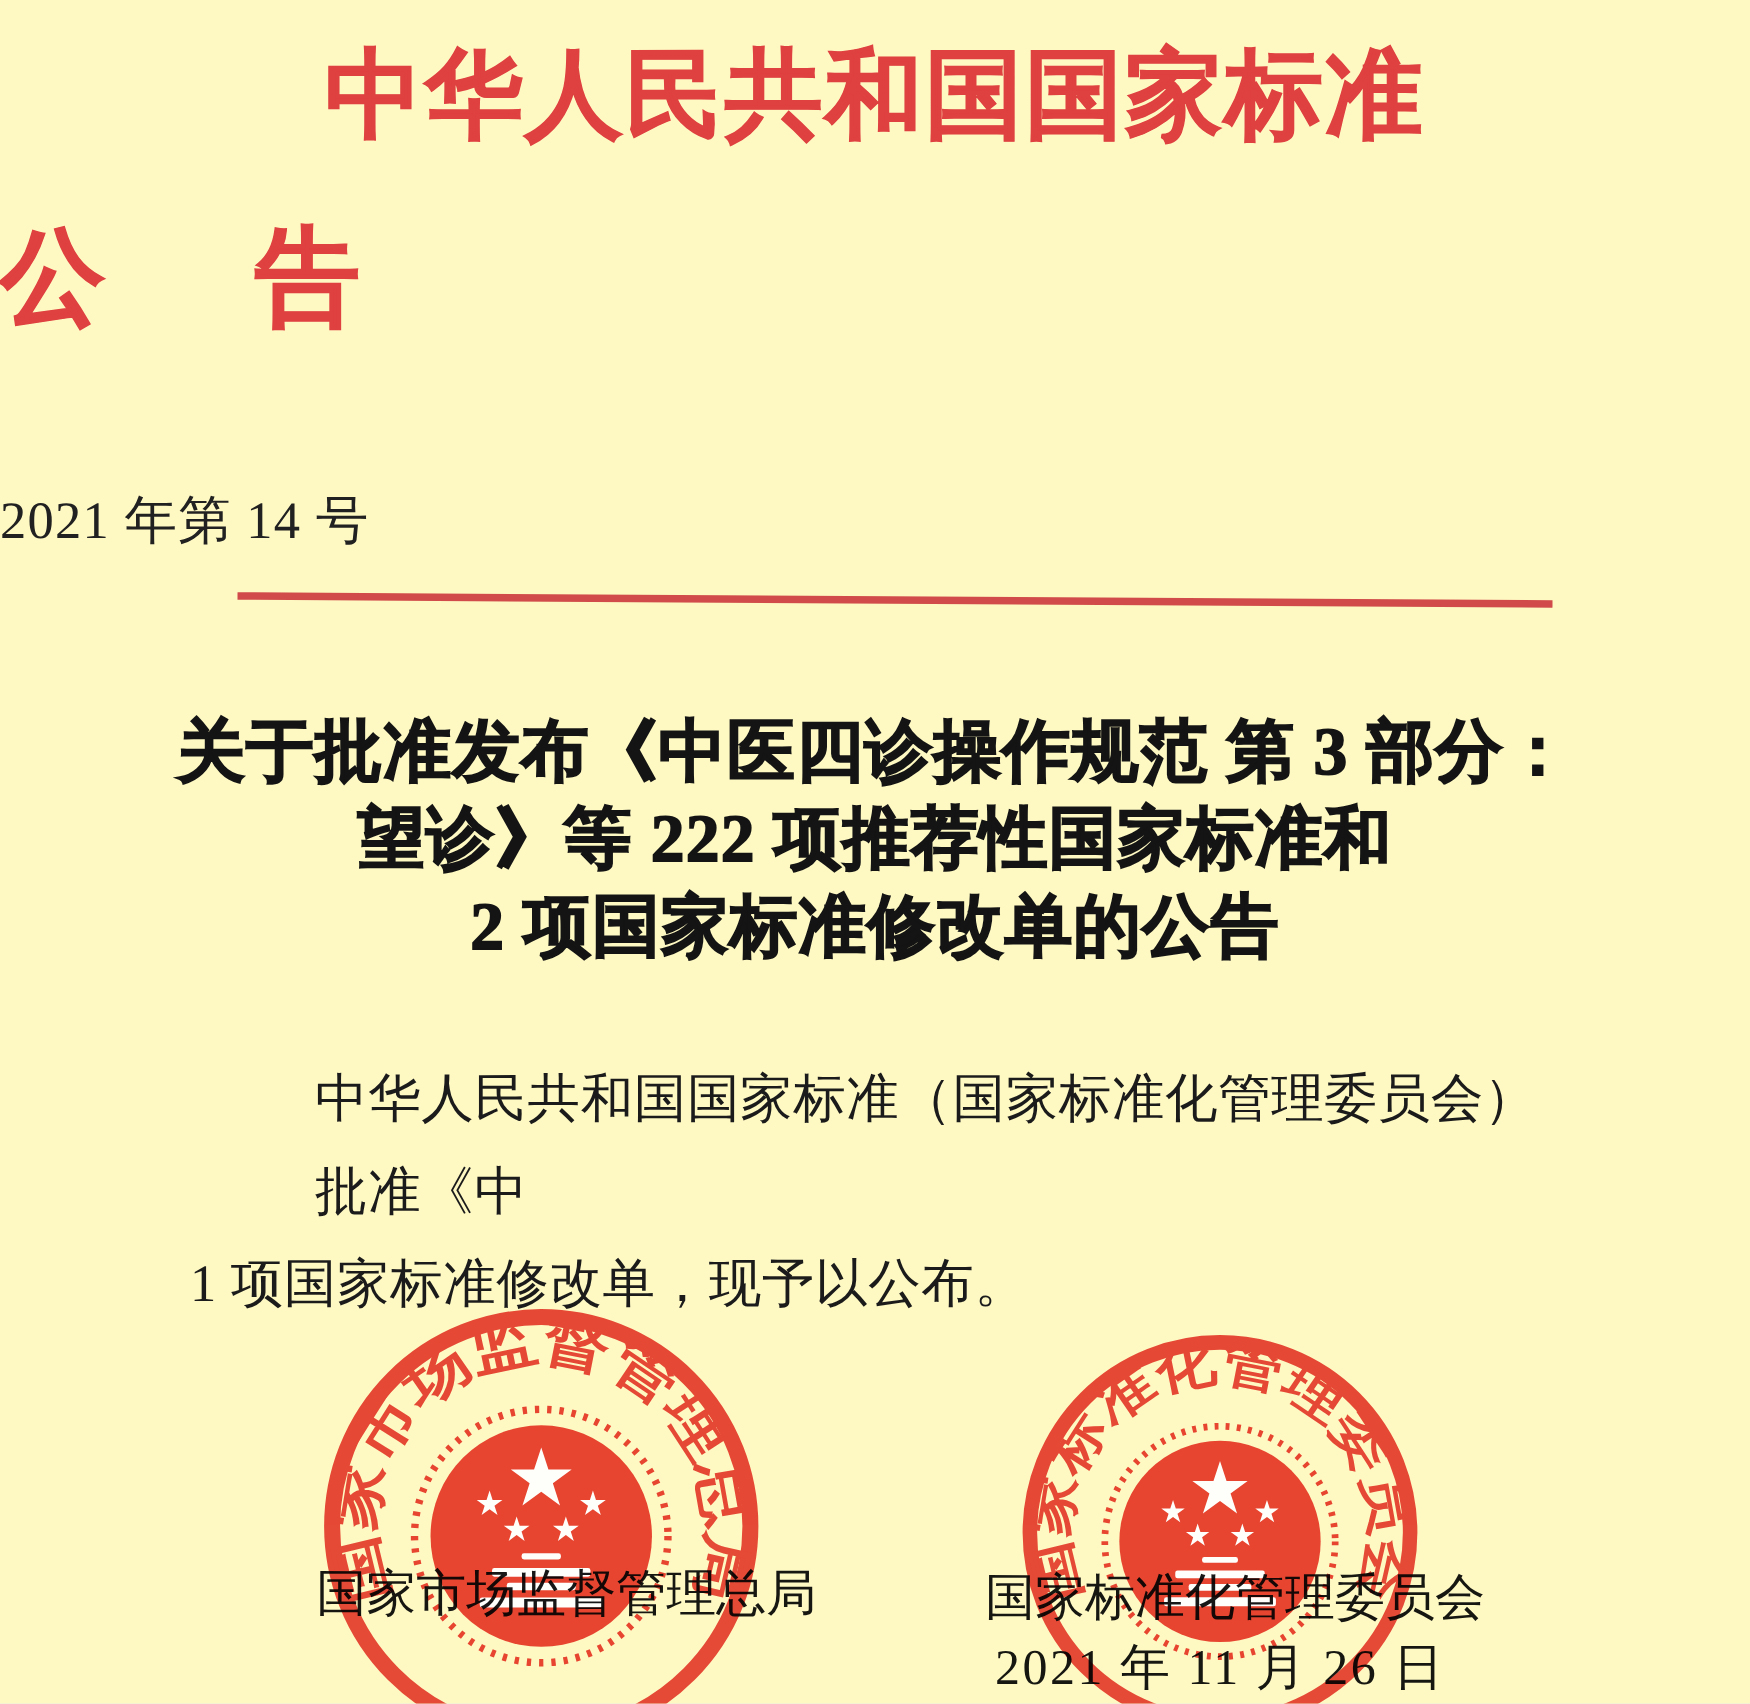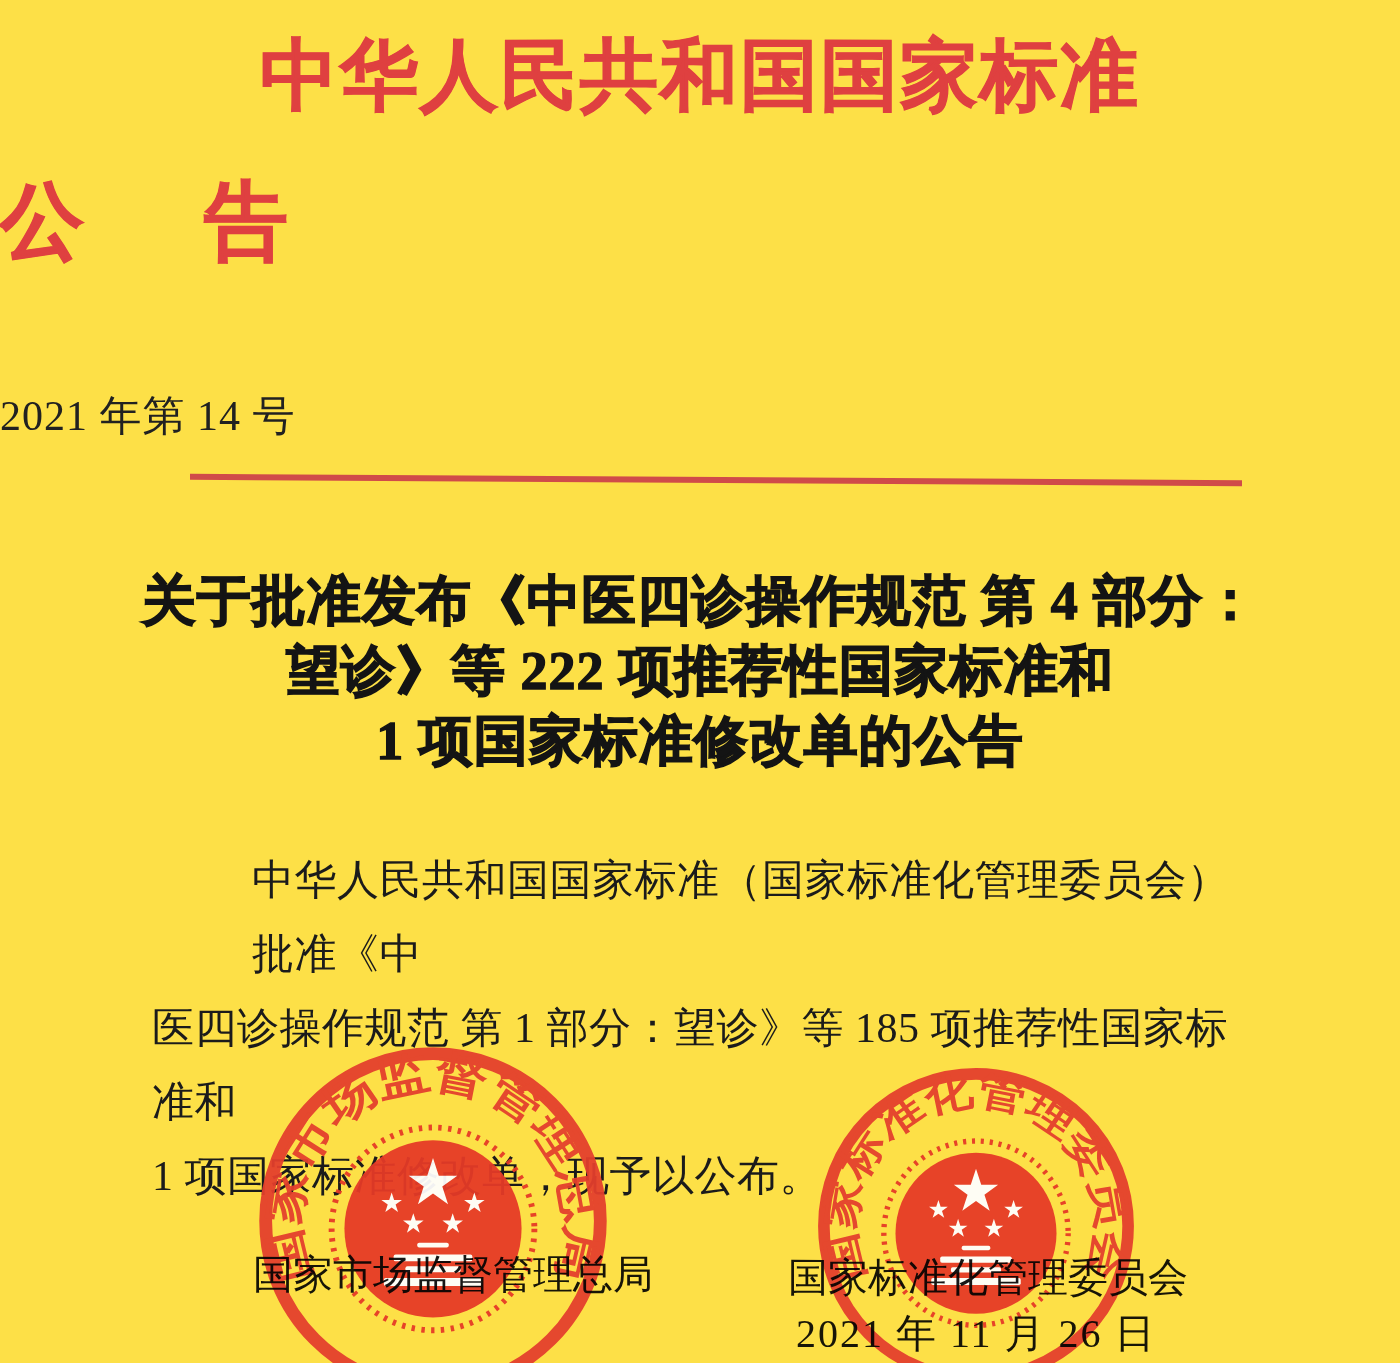--- a/index.html
+++ b/index.html
@@ -1,20 +1,20 @@
 <!DOCTYPE html>
 <html><head>
 <meta charset="utf-8">
 <style>
   html,body{margin:0;padding:0;background:#e9e9e7;}
   .page{
     position:relative;
     width:1400px;height:1363px;
     margin:0 auto;
-    background:#fde047;
+    background:#fef9c3;
     overflow:hidden;
     font-family:"Liberation Serif","DejaVu Serif",serif;
     color:#1e1e1e;
   }
   
   .main-title{
     position:absolute;top:24px;left:0;width:100%;
     text-align:center;
     font-size:78px;font-weight:bold;
     letter-spacing:2px;
@@ -94,28 +94,27 @@
 
   <div class="main-title">中华人民共和国国家标准</div>
 
   <div class="announce">公　告</div>
 
   <div class="doc-no">2021 年第 14 号</div>
 
   <div class="red-rule"></div>
 
   <div class="notice-heading">
-    <div>关于批准发布《中医四诊操作规范 第 4 部分：</div>
+    <div>关于批准发布《中医四诊操作规范 第 3 部分：</div>
     <div>望诊》等 222 项推荐性国家标准和</div>
-    <div>1 项国家标准修改单的公告</div>
+    <div>2 项国家标准修改单的公告</div>
   </div>
 
   <div class="notice-body">
     <div class="indent">中华人民共和国国家标准（国家标准化管理委员会）批准《中</div>
-    <div>医四诊操作规范 第 1 部分：望诊》等 185 项推荐性国家标准和</div>
     <div>1 项国家标准修改单，现予以公布。</div>
   </div>
 
   <div class="seal seal-left">
     <svg viewBox="0 0 380 380">
       <circle class="seal-ring" cx="190" cy="190" r="170"></circle>
       <defs>
         <path id="arcL" d="M 67.65 247.05 A 135 135 0 1 1 312.35 247.05"></path>
       </defs>
       <text class="seal-text">

